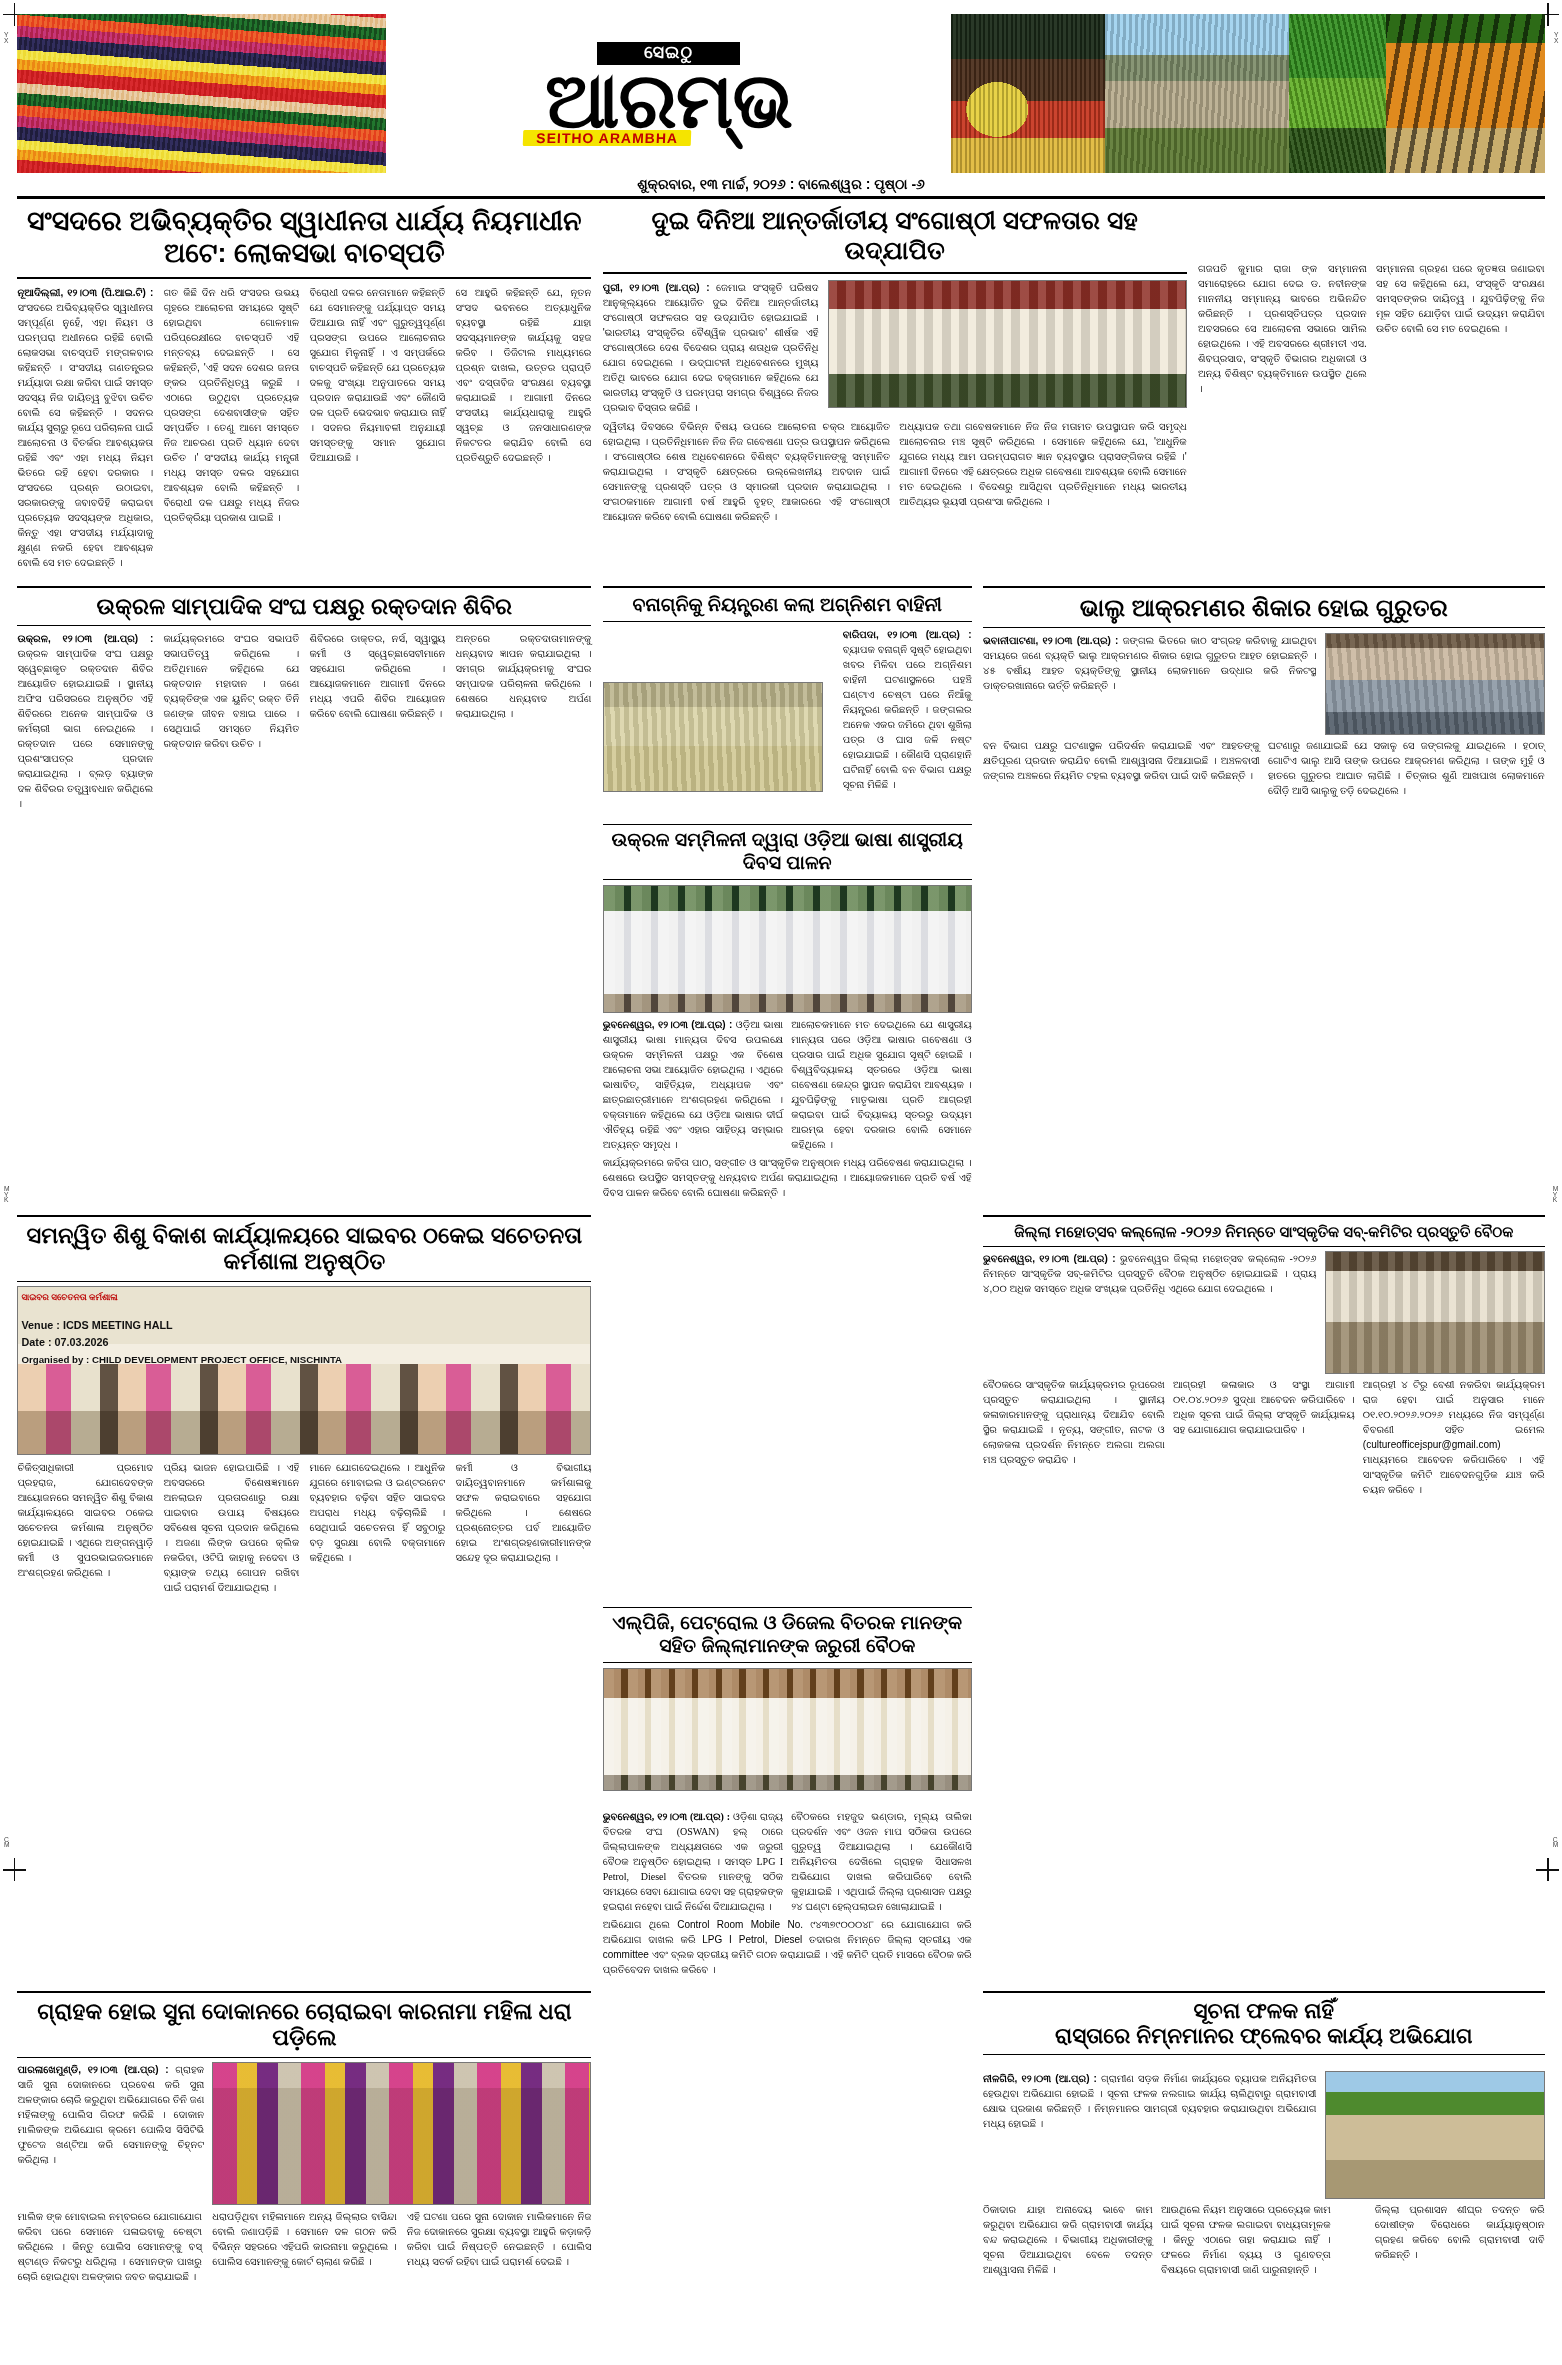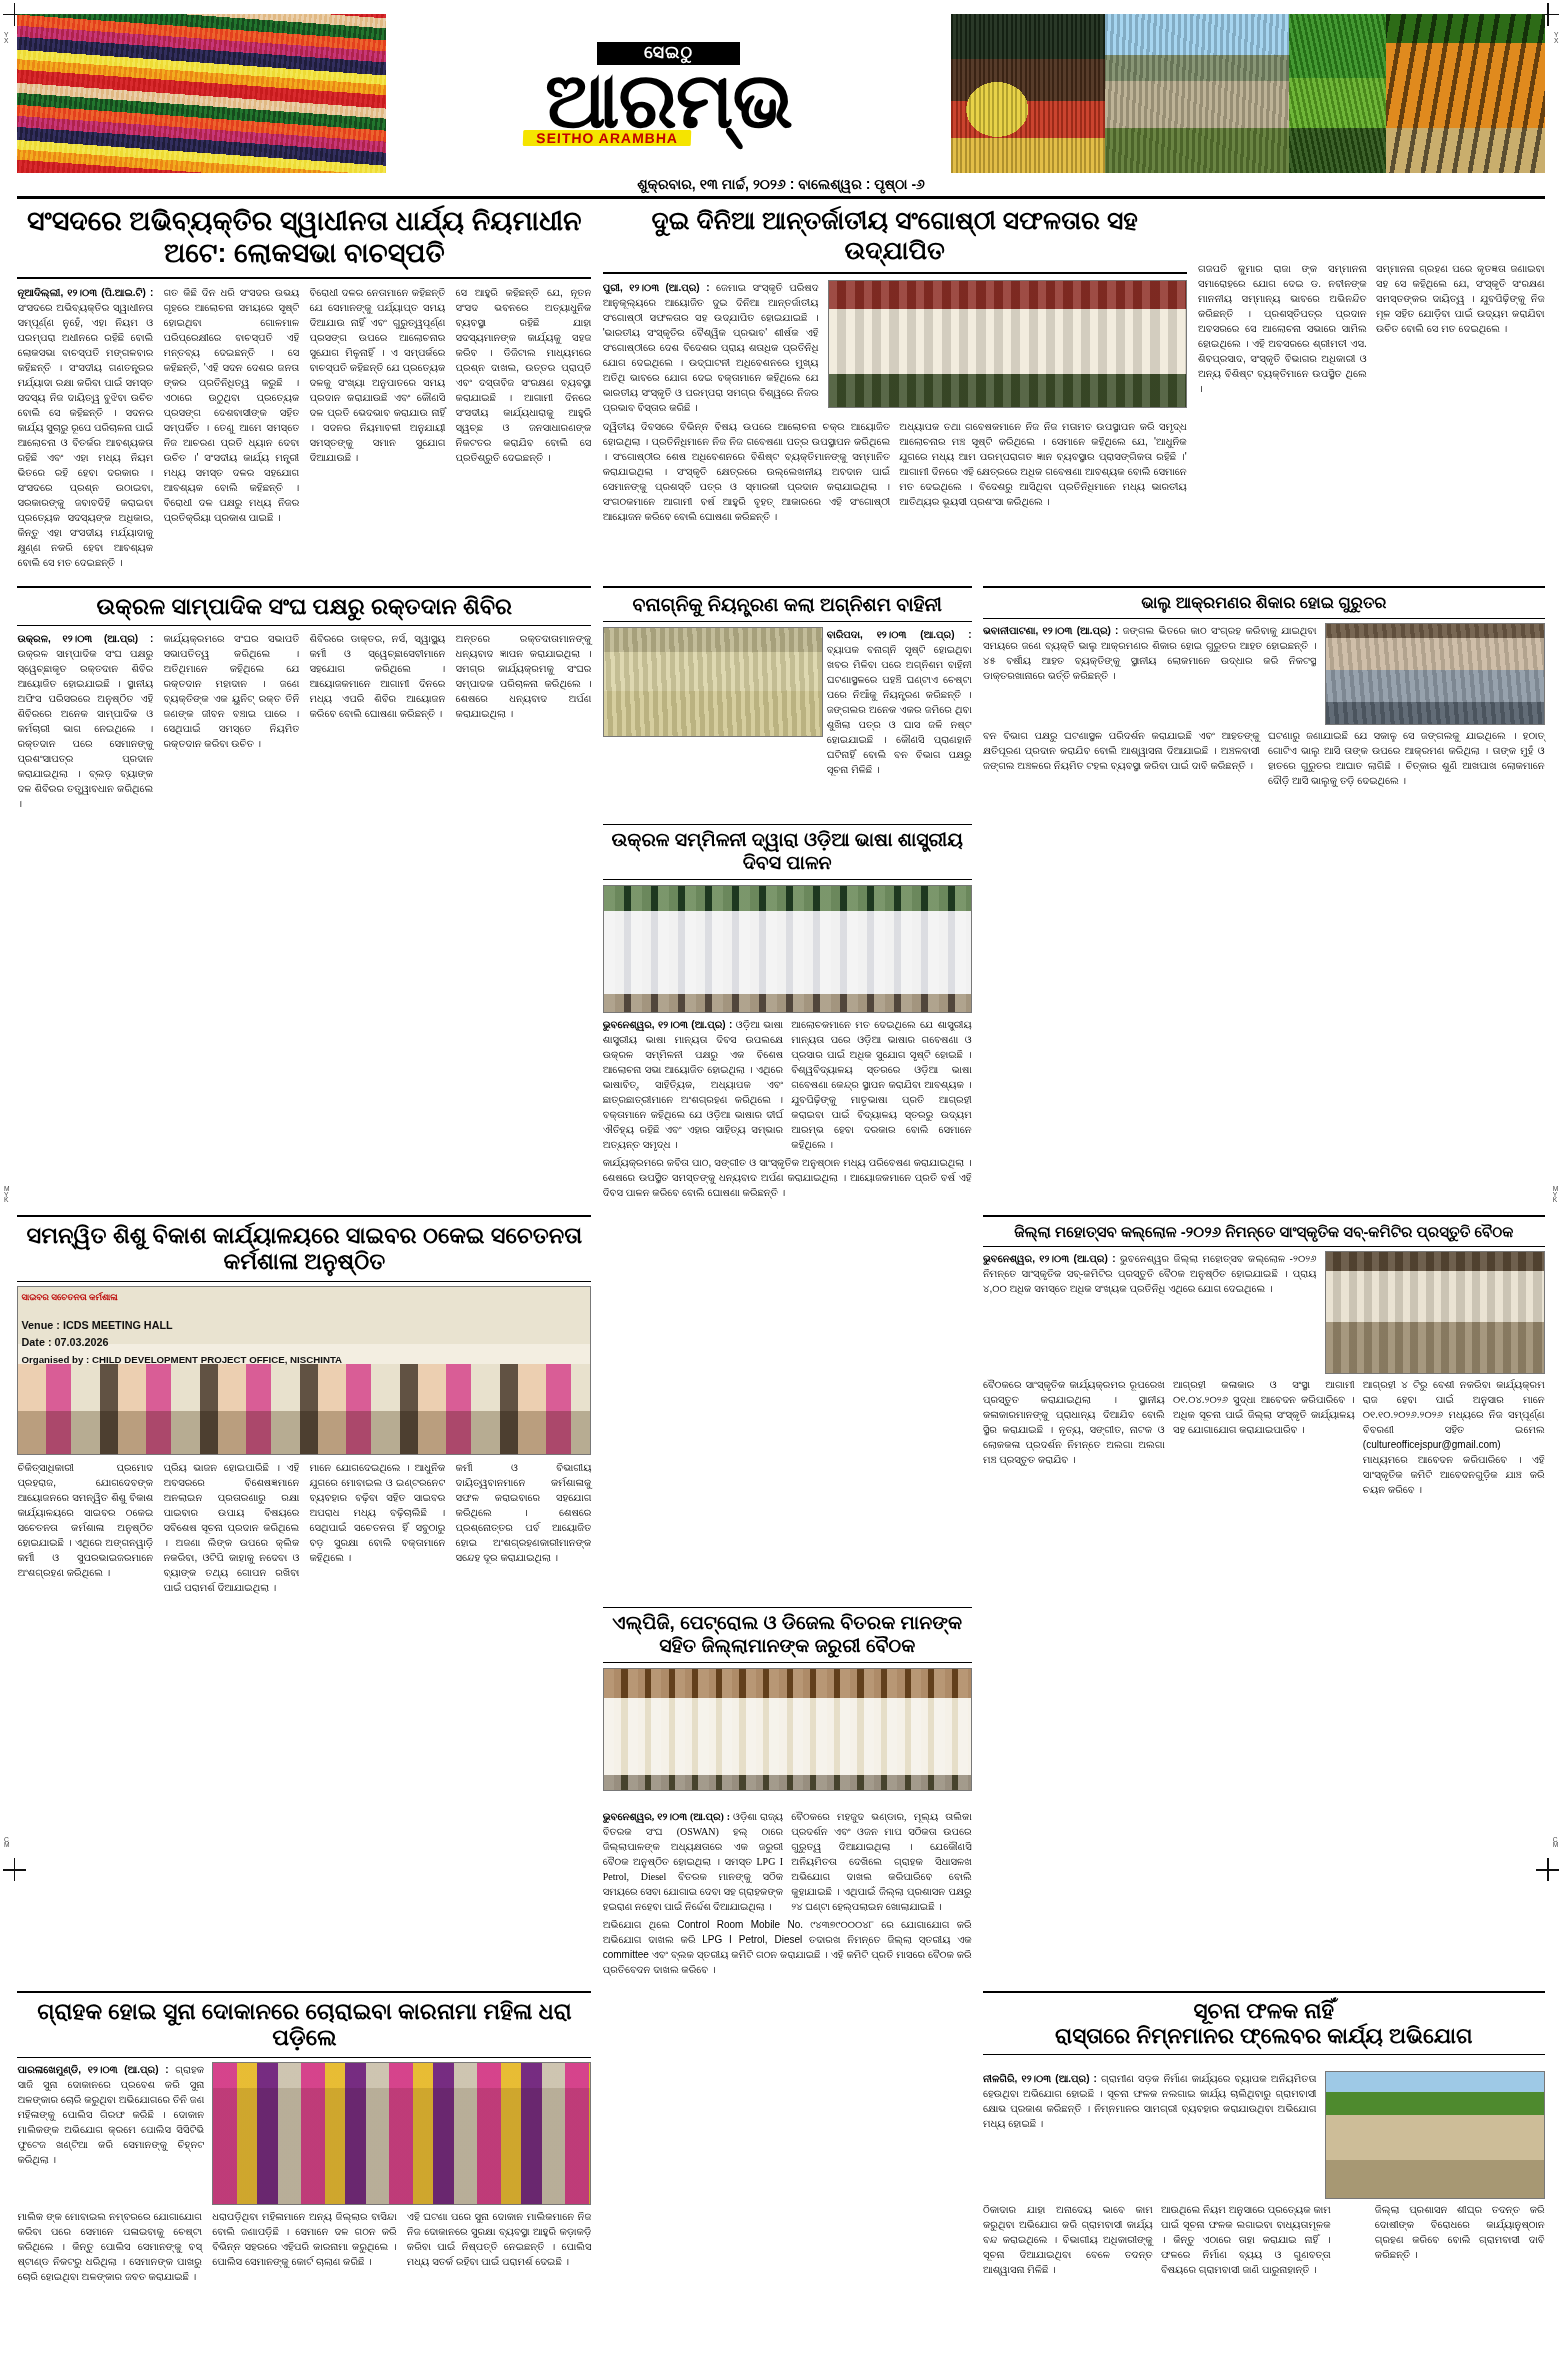--- a/index.html
+++ b/index.html
@@ -318,36 +318,36 @@
         <div class="col">
           <p class="body">ଅନ୍ତରେ ରକ୍ତଦାତାମାନଙ୍କୁ ଧନ୍ୟବାଦ ଜ୍ଞାପନ କରାଯାଇଥିଲା । ସମଗ୍ର କାର୍ଯ୍ୟକ୍ରମକୁ ସଂଘର ସମ୍ପାଦକ ପରିଚାଳନା କରିଥିଲେ । ଶେଷରେ ଧନ୍ୟବାଦ ଅର୍ପଣ କରାଯାଇଥିଲା ।</p>
         </div>
       </div>
     </div>
 
     <div style="flex:0 0 369px;">
       <div class="rule"></div>
       <h3 class="hl">ବନାଗ୍ନିକୁ ନିୟନ୍ତ୍ରଣ କଲା ଅଗ୍ନିଶମ ବାହିନୀ</h3>
       <div class="rule-thin"></div>
-      <div style="display:flex;gap:4px;">
+      <div style="display:flex;gap:20px;align-items:flex-end;">
         <div style="flex:0 0 220px;">
           <div class="imgbox" style="height:110px;">
               <div class="ph-fire"></div>
             </div>
         </div>
         <div style="flex:1 1 0;">
           <p class="body"><span class="lead">ବାରିପଦା, ୧୨।୦୩ (ଆ.ପ୍ର) :</span>
             <span>ବ୍ୟାପକ ବନାଗ୍ନି ସୃଷ୍ଟି ହୋଇଥିବା ଖବର ମିଳିବା ପରେ ଅଗ୍ନିଶମ ବାହିନୀ ଘଟଣାସ୍ଥଳରେ ପହଞ୍ଚି ଘଣ୍ଟାଏ ଚେଷ୍ଟା ପରେ ନିଆଁକୁ ନିୟନ୍ତ୍ରଣ କରିଛନ୍ତି । ଜଙ୍ଗଲର ଅନେକ ଏକର ଜମିରେ ଥିବା ଶୁଖିଲା ପତ୍ର ଓ ଘାସ ଜଳି ନଷ୍ଟ ହୋଇଯାଇଛି । କୌଣସି ପ୍ରାଣହାନି ଘଟିନାହିଁ ବୋଲି ବନ ବିଭାଗ ପକ୍ଷରୁ ସୂଚନା ମିଳିଛି ।</span></p>
         </div>
       </div>
     </div>
 
     <div style="flex:1 1 0;">
       <div class="rule"></div>
-      <h2 class="hl" style="font-size:16px;">ଭାଲୁ ଆକ୍ରମଣର ଶିକାର ହୋଇ ଗୁରୁତର</h2>
+      <h2 class="hl" style="font-size:24px;">ଭାଲୁ ଆକ୍ରମଣର ଶିକାର ହୋଇ ଗୁରୁତର</h2>
       <div class="rule-thin"></div>
       <div style="display:flex;gap:8.2px;">
         <div style="flex:1 1 0;">
           <p class="body"><span class="lead">ଭବାନୀପାଟଣା, ୧୨।୦୩ (ଆ.ପ୍ର) :</span>
             <span>ଜଙ୍ଗଲ ଭିତରେ କାଠ ସଂଗ୍ରହ କରିବାକୁ ଯାଇଥିବା ସମୟରେ ଜଣେ ବ୍ୟକ୍ତି ଭାଲୁ ଆକ୍ରମଣର ଶିକାର ହୋଇ ଗୁରୁତର ଆହତ ହୋଇଛନ୍ତି । ୪୫ ବର୍ଷୀୟ ଆହତ ବ୍ୟକ୍ତିଙ୍କୁ ସ୍ଥାନୀୟ ଲୋକମାନେ ଉଦ୍ଧାର କରି ନିକଟସ୍ଥ ଡାକ୍ତରଖାନାରେ ଭର୍ତ୍ତି କରିଛନ୍ତି ।</span></p>
         </div>
         <div style="flex:0 0 220px;">
           <div class="imgbox" style="height:102px;">
               <div class="ph-hosp"></div>
             </div>

